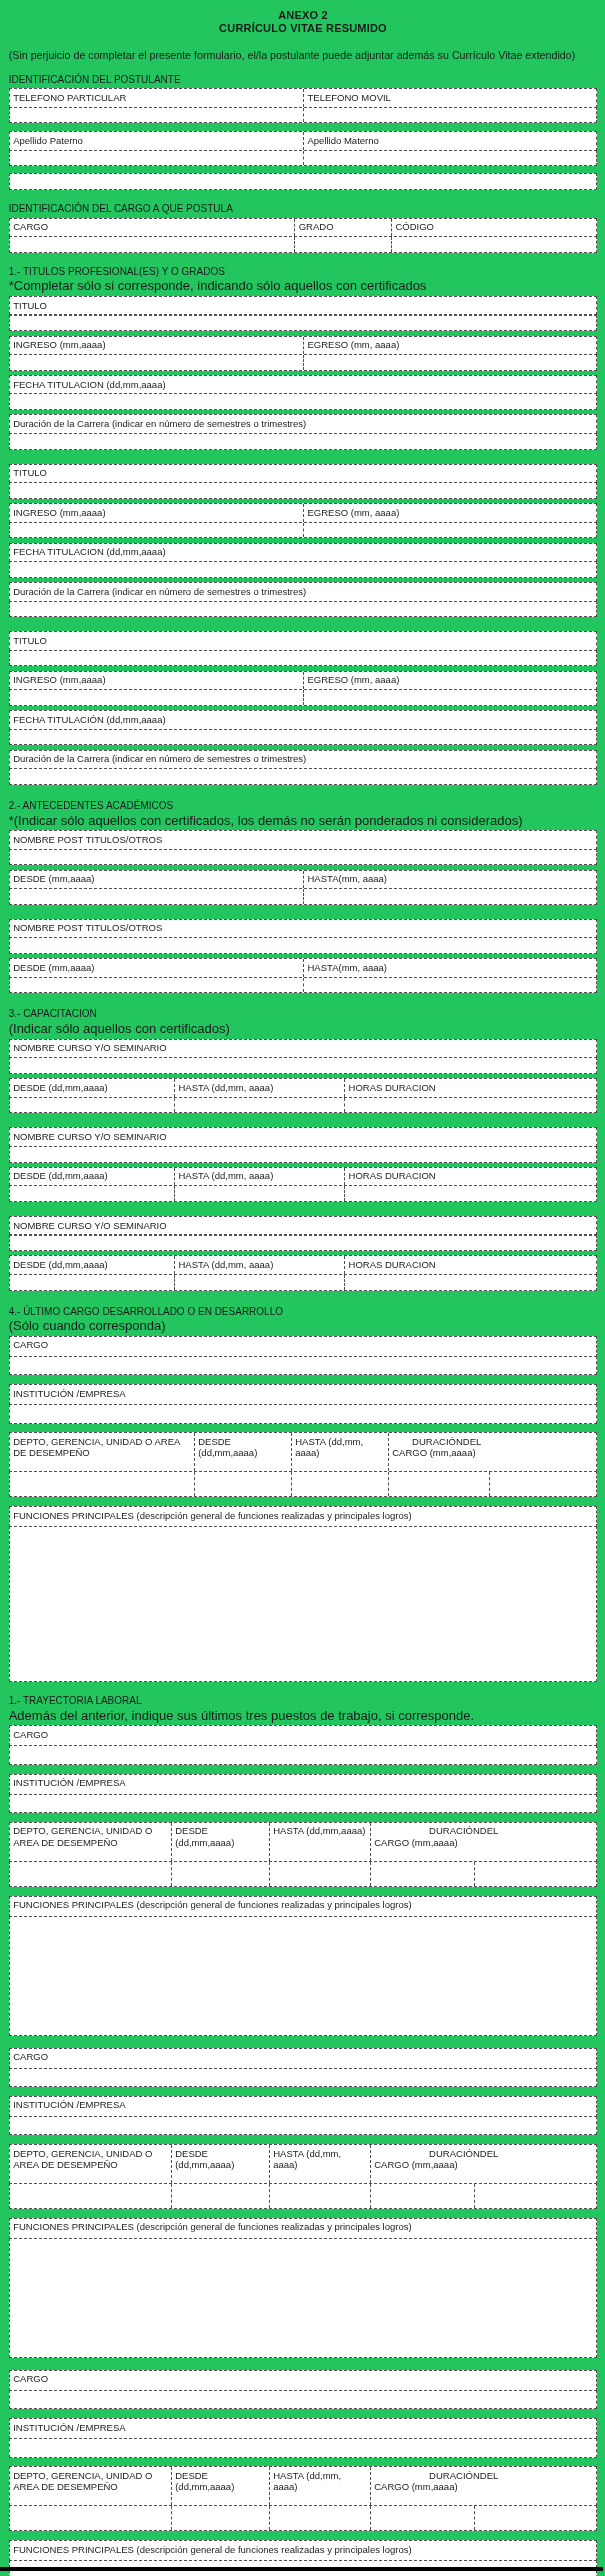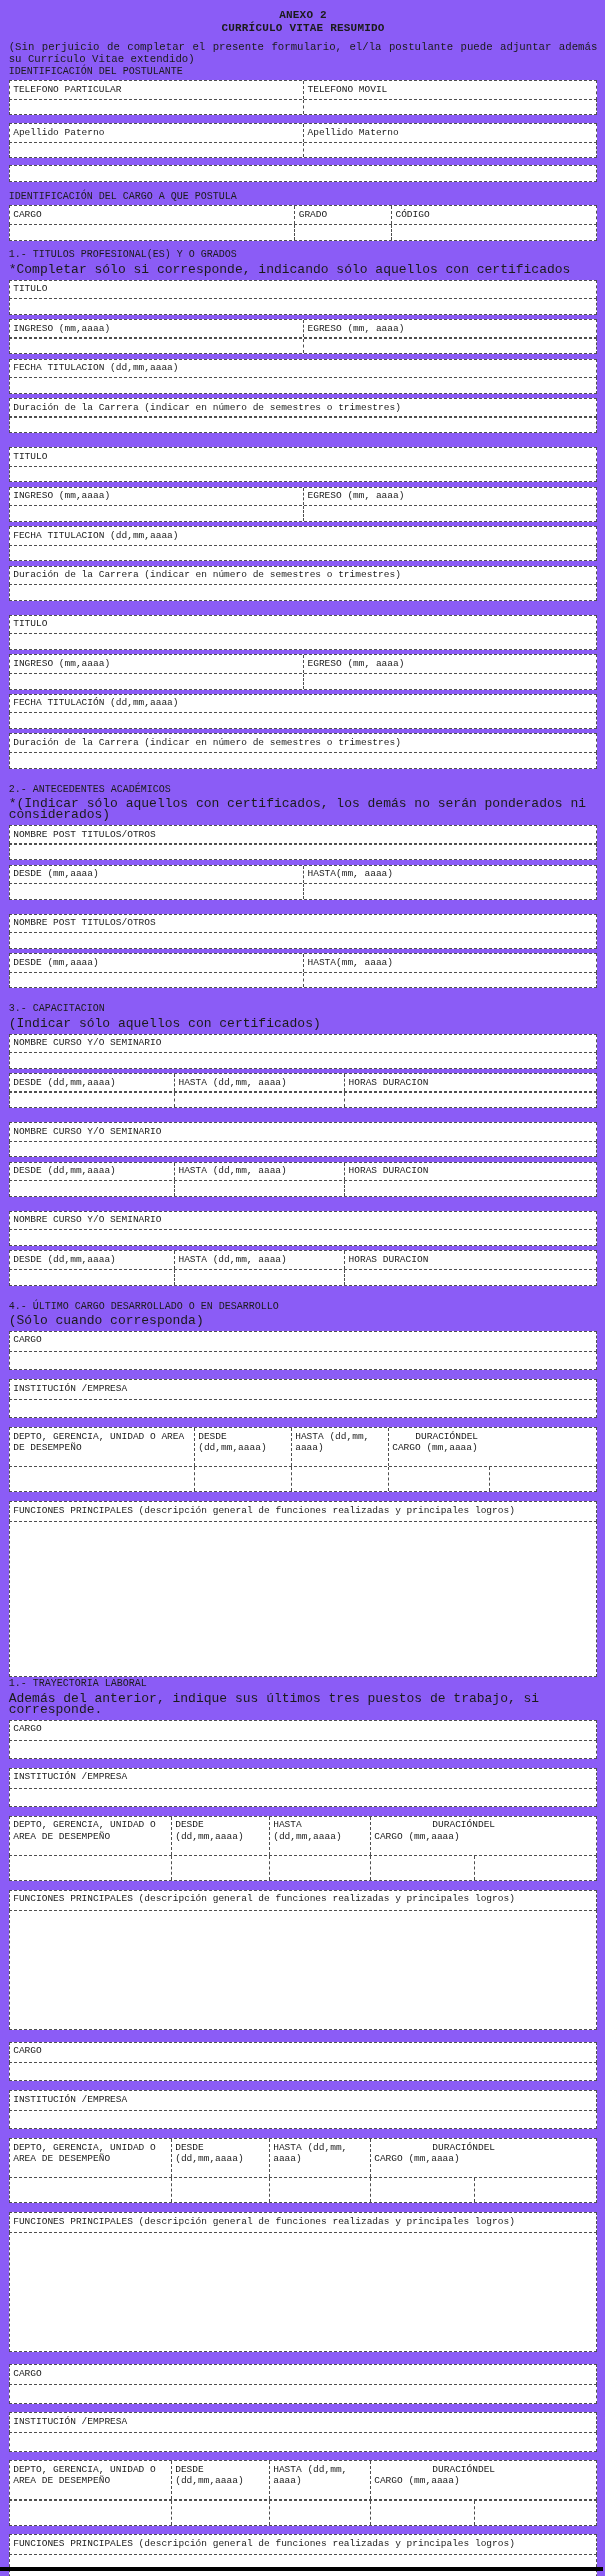--- a/index.html
+++ b/index.html
@@ -1,21 +1,21 @@
 <!DOCTYPE html>
 <html style="font-size:14px"><head>
 <meta charset="utf-8">
 <style>
   *{box-sizing:border-box}
   html,body{margin:0;padding:0;background:#ffffff}
-  .page{position:relative;width:606px;height:2576px;background:#8b5cf6;color:#1b1b1b;
-        font-family:Liberation Mono, monospace;padding:8.7px 8.7px 0 8.7px;overflow:hidden}
+  .page{position:relative;width:606px;height:2576px;background:#22c55e;color:#1b1b1b;
+        font-family:Liberation Sans, sans-serif;padding:8.7px 8.7px 0 8.7px;overflow:hidden}
   .title{text-align:center;font-weight:700;font-size:11px;line-height:13px;letter-spacing:0.2px}
-  .intro{margin:6px 0 0 0;font-size:10.7px;line-height:12px;text-align:justify}
-  .sect{}
+  .intro{margin:14px 0 0 0;font-size:10.7px;line-height:12px;text-align:justify}
+  .sect{margin-top:12px}
   .sect-h{font-size:10px;line-height:13px;margin-bottom:2.6px}
   .sect-n{font-size:13px;line-height:11.3px;margin-bottom:4.3px}
   .g{margin-bottom:4.3px}
   .g-lg{margin-bottom:7.8px}
   .g4{margin-bottom:8.7px}
   .blk{margin-bottom:14px}
   .blk5{margin-bottom:12px}
   .r{display:grid;grid-template-columns:1fr;border:0.9px dashed #4e4e4e;background:#fff}
   .r .c{min-height:17.4px;padding:2.6px 3.5px 1.7px;font-size:9.5px;line-height:11.3px;
         border-left:0.9px dashed #4e4e4e;overflow:hidden}

